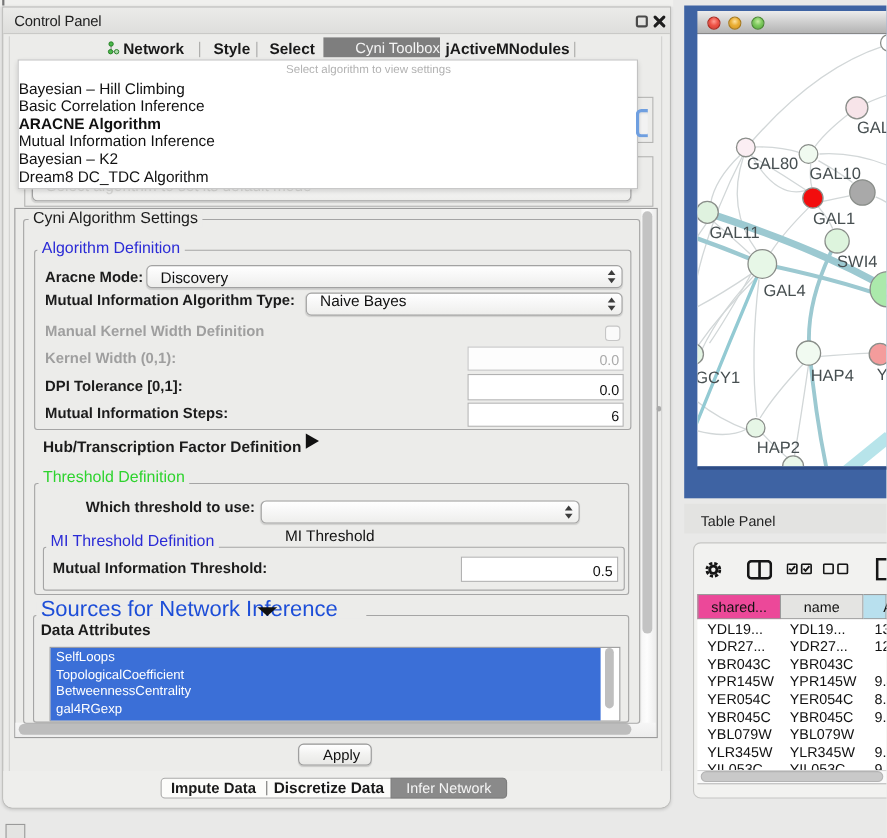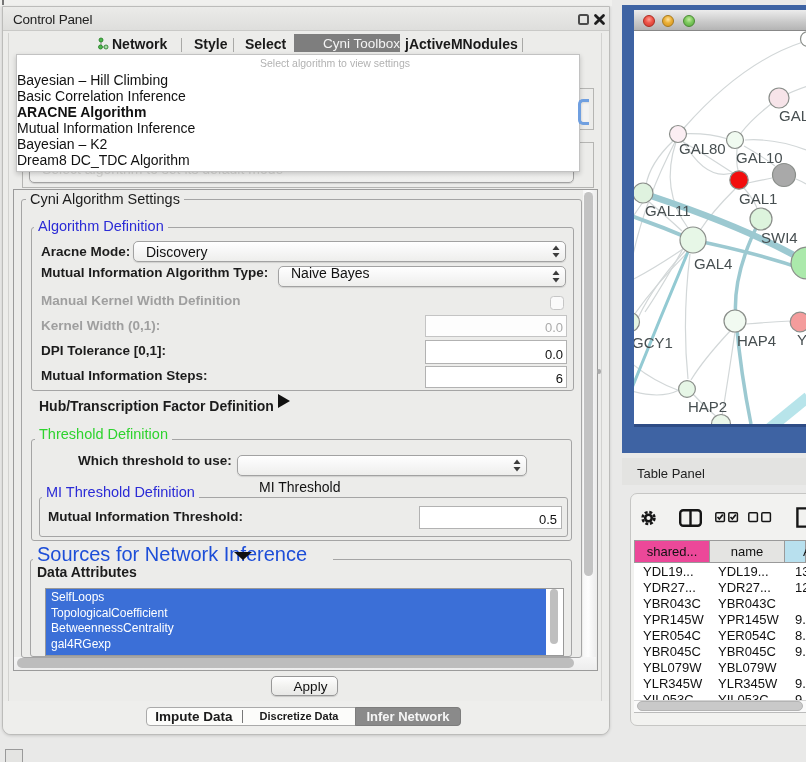--- a/index.html
+++ b/index.html
@@ -131,22 +131,22 @@
 <div class="a" style="left:46px;top:589px;width:500px;height:66px;background:#3b6fd7;"></div>
 <div class="a" style="left:51px;top:590px;font-size:12px;color:#fff;line-height:15.7px;">SelfLoops<br>TopologicalCoefficient<br>BetweennessCentrality<br>gal4RGexp</div>
 <div class="a" style="left:550px;top:589px;width:8px;height:55px;background:#bfbfbf;border-radius:4px;"></div>
 
 <div class="a" style="left:271px;top:676px;width:67px;height:20px;border:1px solid #989898;border-radius:5px;background:linear-gradient(#ffffff,#f2f2f0 50%,#e8e8e6);box-shadow:0 1px 1px rgba(0,0,0,.15);font-size:13.5px;color:#111;text-align:center;line-height:19px;padding-left:12px;">Apply</div>
 
 <div class="a" style="left:146px;top:707px;width:315px;height:19px;border:1px solid #aaa;border-radius:4px;background:#fcfcfa;"></div>
 <div class="a" style="left:355px;top:707px;width:106px;height:19px;background:#8a8a8a;border:1px solid #7d7d7d;border-radius:0 4px 4px 0;"></div>
 <div class="a" style="left:146px;top:707px;width:96px;height:19px;font-size:13.5px;font-weight:700;color:#1a1a1a;text-align:center;line-height:19px;">Impute Data</div>
 <div class="a" style="left:242px;top:710px;width:1px;height:13px;background:#777;"></div>
-<div class="a" style="left:243px;top:707px;width:112px;height:19px;font-size:11px;font-weight:700;color:#1a1a1a;text-align:center;line-height:19px;">Discretize Data</div>
-<div class="a" style="left:355px;top:707px;width:106px;height:31px;font-size:13px;font-weight:700;color:#f6f6f6;text-align:center;line-height:19px;">Infer Network</div>
+<div class="a" style="left:243px;top:707px;width:112px;height:19px;font-size:14px;font-weight:700;color:#1a1a1a;text-align:center;line-height:19px;">Discretize Data</div>
+<div class="a" style="left:355px;top:707px;width:106px;height:31px;font-size:13px;font-weight:400;color:#f6f6f6;text-align:center;line-height:19px;">Infer Network</div>
 
 <div class="a" style="left:5px;top:749px;width:18px;height:14px;border:1.5px solid #9a9a9a;background:#e4e4e2;"></div>
 
 <div class="a" style="left:597px;top:369px;width:4px;height:5px;background:#aaa;border-radius:2px;"></div>
 
 <div class="a" style="left:16px;top:53.5px;width:564px;height:118.5px;background:#fff;border:1px solid #c2c2c2;box-shadow:0 2px 5px rgba(0,0,0,.2);"></div>
 <div class="a" style="left:260px;top:58px;font-size:10.5px;color:#b2b2b2;line-height:11px;">Select algorithm to view settings</div>
 <div class="a" style="left:17px;top:71.5px;font-size:14px;color:#111;line-height:16px;white-space:nowrap;">Bayesian – Hill Climbing<br>Basic Correlation Inference<br><b>ARACNE Algorithm</b><br>Mutual Information Inference<br>Bayesian – K2<br>Dream8 DC_TDC Algorithm</div>
 
 <div class="a" style="left:578px;top:99px;width:11px;height:26px;border:3px solid #6f9fe0;border-right:none;border-radius:5px 0 0 5px;background:#f2f2f2;box-shadow:inset 1px 1px 2px rgba(0,0,0,.1);"></div>

